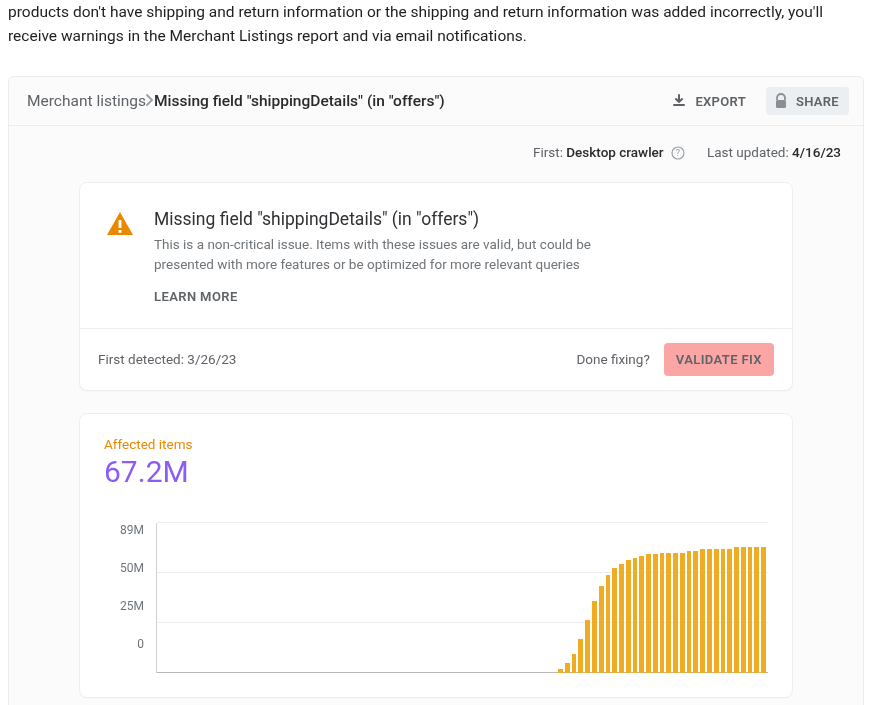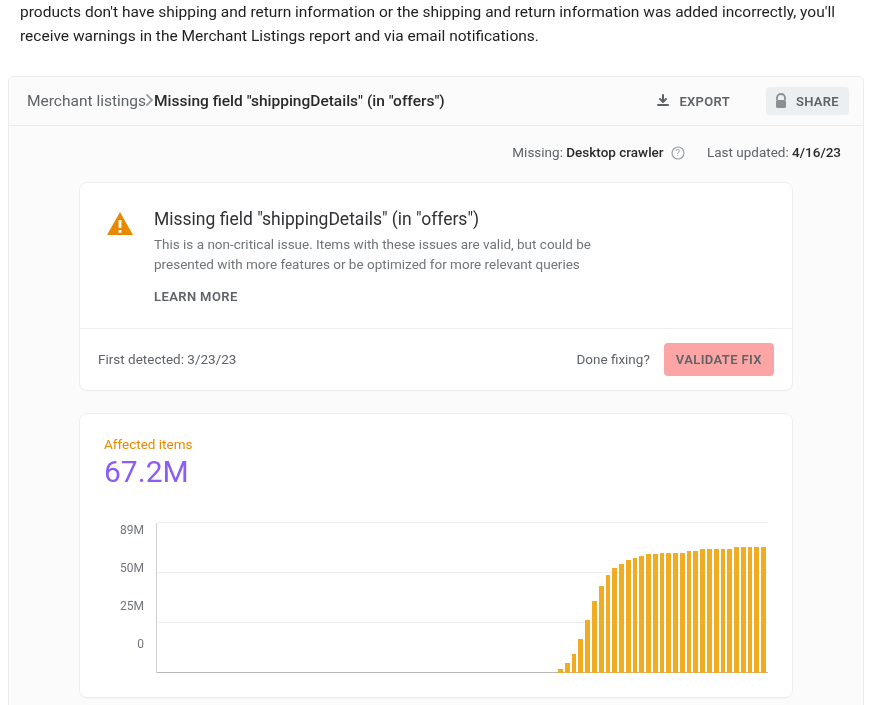--- a/index.html
+++ b/index.html
@@ -6,21 +6,21 @@
   body {
     font-family: -apple-system, BlinkMacSystemFont, "Segoe UI", Roboto, Arial, sans-serif;
     background: #fff;
     width: 872px;
     color: #202124;
   }
   .intro-text {
     font-size: 15.5px;
     line-height: 1.55;
     color: #1f1f1f;
-    padding: 0 20px 8px;
+    padding: 0 8px 8px;
   }
   .panel {
     margin: 20px 8px 28px;
     background: #fbfbfb;
     border: 1px solid #ececec;
     border-radius: 6px;
     overflow: hidden;
   }
   .panel-header {
     display: flex;
@@ -31,21 +31,21 @@
   }
   .breadcrumb {
     display: flex;
     align-items: center;
     gap: 0;
     font-size: 15.5px;
     color: #5f6368;
   }
   .breadcrumb .current { color: #2a2a2a; font-weight: 500; }
   .chevron { color: #9aa0a6; font-size: 14px; }
-  .header-actions { display: flex; align-items: flex-end; gap: 26px; }
+  .header-actions { display: flex; align-items: flex-end; gap: 10px; }
   .action-btn {
     display: flex; align-items: center; gap: 8px;
     font-size: 13px; font-weight: 600; letter-spacing: 0.3px;
     color: #5f6368; padding: 6px 10px; border-radius: 4px;
     cursor: pointer; user-select: none;
   }
   .action-btn.share { background: #eceff1; padding-left: 8px; }
   .action-btn svg { display: block; }
   .meta-row {
     display: flex; justify-content: flex-end; gap: 22px;
@@ -136,21 +136,21 @@
               <rect x="2" y="7" width="10" height="8" rx="1.5" fill="#8a8f95"></rect>
             </svg>
         </span>
         <span>SHARE</span>
       </div>
     </div>
   </div>
 
   <div class="meta-row">
     <span>
-      <span>Missing:</span>
+      <span>First:</span>
       <span class="val">Desktop crawler</span>
       <span class="help-icon">
         <svg width="14" height="14" viewBox="0 0 14 14">
             <circle cx="7" cy="7" r="6" stroke="#9aa0a6" stroke-width="1.2" fill="none"></circle>
             <text x="7" y="10" text-anchor="middle" font-size="9" fill="#9aa0a6">?</text>
           </svg>
       </span>
     </span>
     <span>
       <span>Last updated:</span>
@@ -170,21 +170,21 @@
         </div>
         <div>
           <div class="issue-title">Missing field "shippingDetails" (in "offers")</div>
           <div class="issue-desc">This is a non-critical issue. Items with these issues are valid, but could be presented with more features or be optimized for more relevant queries</div>
           <div class="learn-more">LEARN MORE</div>
         </div>
       </div>
       <div class="issue-footer">
         <div class="first-detected">
           <span>First detected:</span>
-          <span>3/23/23</span>
+          <span>3/26/23</span>
         </div>
         <div class="footer-right">
           <span class="done-fixing">Done fixing?</span>
           <div class="validate-btn">VALIDATE FIX</div>
         </div>
       </div>
     </div>
 
     <div class="card chart-card">
       <div class="chart-label">Affected items</div>

